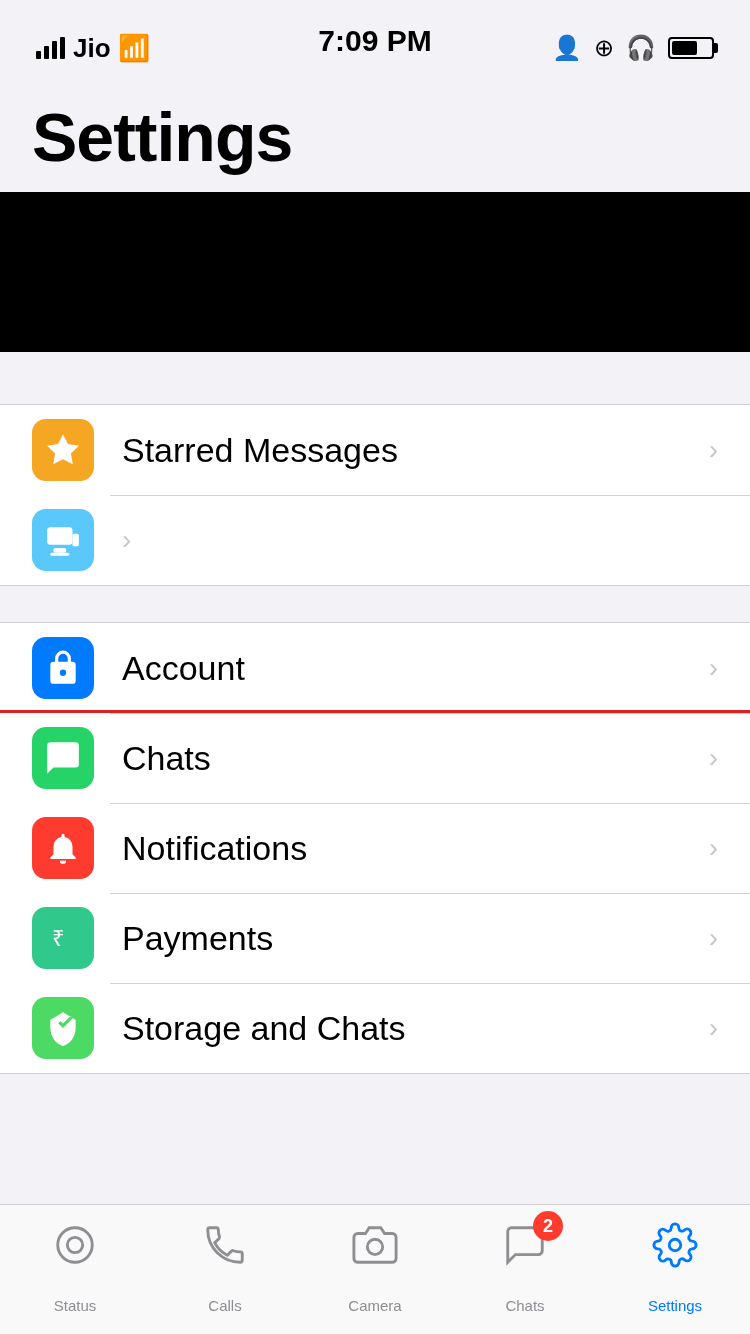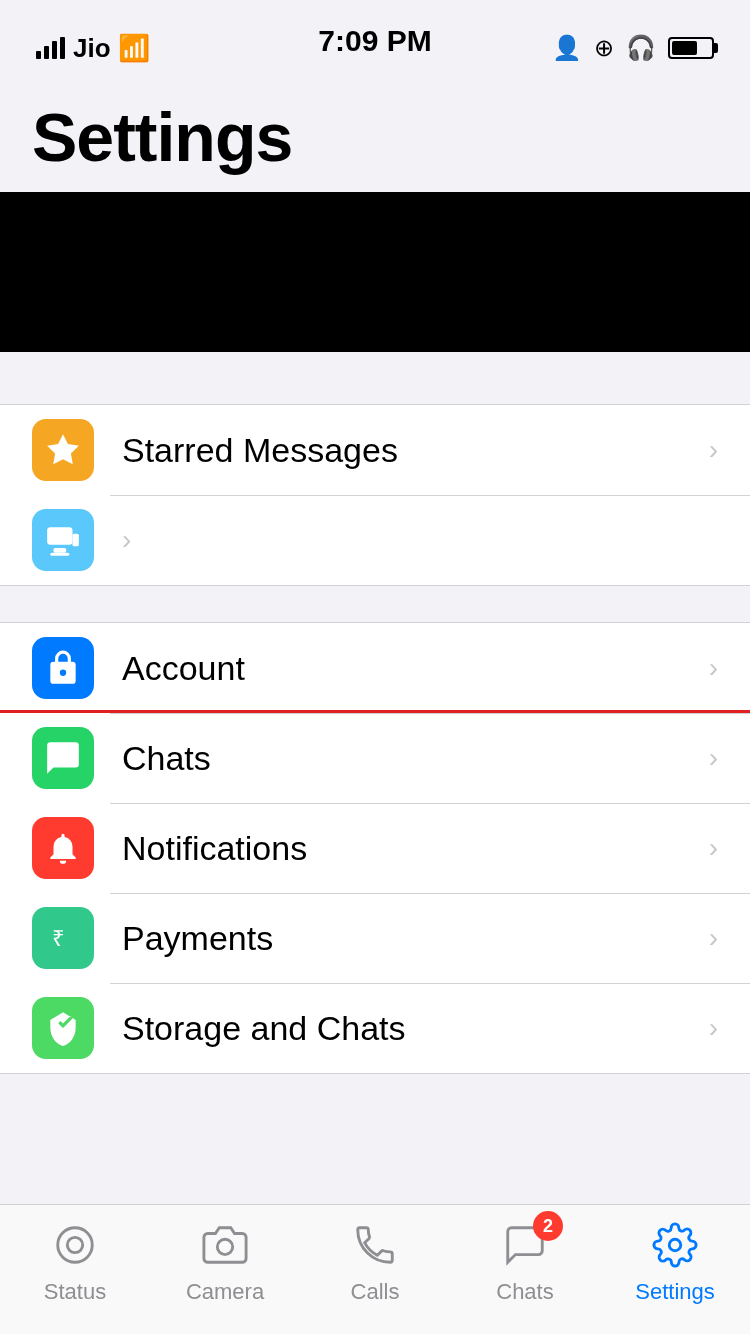--- a/index.html
+++ b/index.html
@@ -210,22 +210,23 @@
       font-weight: 700;
       width: 30px;
       height: 30px;
       border-radius: 50%;
       display: flex;
       align-items: center;
       justify-content: center;
     }
 
     .tab-label {
-      font-size: 22px;
+      font-size: 15px;
       color: #8e8e93;
+      margin-top: 18px;
     }
     .tab-label.active {
       color: #007aff;
     }
 
     .tab-item svg {
       width: 46px;
       height: 46px;
     }
   </style>
@@ -352,34 +353,34 @@
         <circle cx="12" cy="12" r="9"></circle>
         <circle cx="12" cy="12" r="4"></circle>
       </svg>
     </div>
     <span class="tab-label">Status</span>
   </div>
 
   <div class="tab-item">
     <div class="tab-icon-wrap">
       <svg viewBox="0 0 24 24" fill="none" stroke="#8e8e93" stroke-width="1.5">
+        <path d="M6.6 10.8c1.4 2.8 3.8 5.1 6.6 6.6l2.2-2.2c.3-.3.7-.4 1-.2 1.1.4 2.3.6 3.6.6.6 0 1 .4 1 1V20c0 .6-.4 1-1 1-9.4 0-17-7.6-17-17 0-.6.4-1 1-1h3.5c.6 0 1 .4 1 1 0 1.3.2 2.5.6 3.6.1.3 0 .7-.2 1l-2.3 2.2z"></path>
+      </svg>
+    </div>
+    <span class="tab-label">Calls</span>
+  </div>
+
+  <div class="tab-item">
+    <div class="tab-icon-wrap">
+      <svg viewBox="0 0 24 24" fill="none" stroke="#8e8e93" stroke-width="1.5">
         <path d="M23 19a2 2 0 0 1-2 2H3a2 2 0 0 1-2-2V8a2 2 0 0 1 2-2h4l2-3h6l2 3h4a2 2 0 0 1 2 2z"></path>
         <circle cx="12" cy="13" r="4"></circle>
       </svg>
     </div>
     <span class="tab-label">Camera</span>
-  </div>
-
-  <div class="tab-item">
-    <div class="tab-icon-wrap">
-      <svg viewBox="0 0 24 24" fill="none" stroke="#8e8e93" stroke-width="1.5">
-        <path d="M6.6 10.8c1.4 2.8 3.8 5.1 6.6 6.6l2.2-2.2c.3-.3.7-.4 1-.2 1.1.4 2.3.6 3.6.6.6 0 1 .4 1 1V20c0 .6-.4 1-1 1-9.4 0-17-7.6-17-17 0-.6.4-1 1-1h3.5c.6 0 1 .4 1 1 0 1.3.2 2.5.6 3.6.1.3 0 .7-.2 1l-2.3 2.2z"></path>
-      </svg>
-    </div>
-    <span class="tab-label">Calls</span>
   </div>
 
   <div class="tab-item">
     <div class="tab-icon-wrap">
       <svg viewBox="0 0 24 24" fill="none" stroke="#8e8e93" stroke-width="1.5">
         <path d="M21 15a2 2 0 0 1-2 2H7l-4 4V5a2 2 0 0 1 2-2h14a2 2 0 0 1 2 2z"></path>
       </svg>
       <div class="tab-badge">2</div>
     </div>
     <span class="tab-label">Chats</span>

